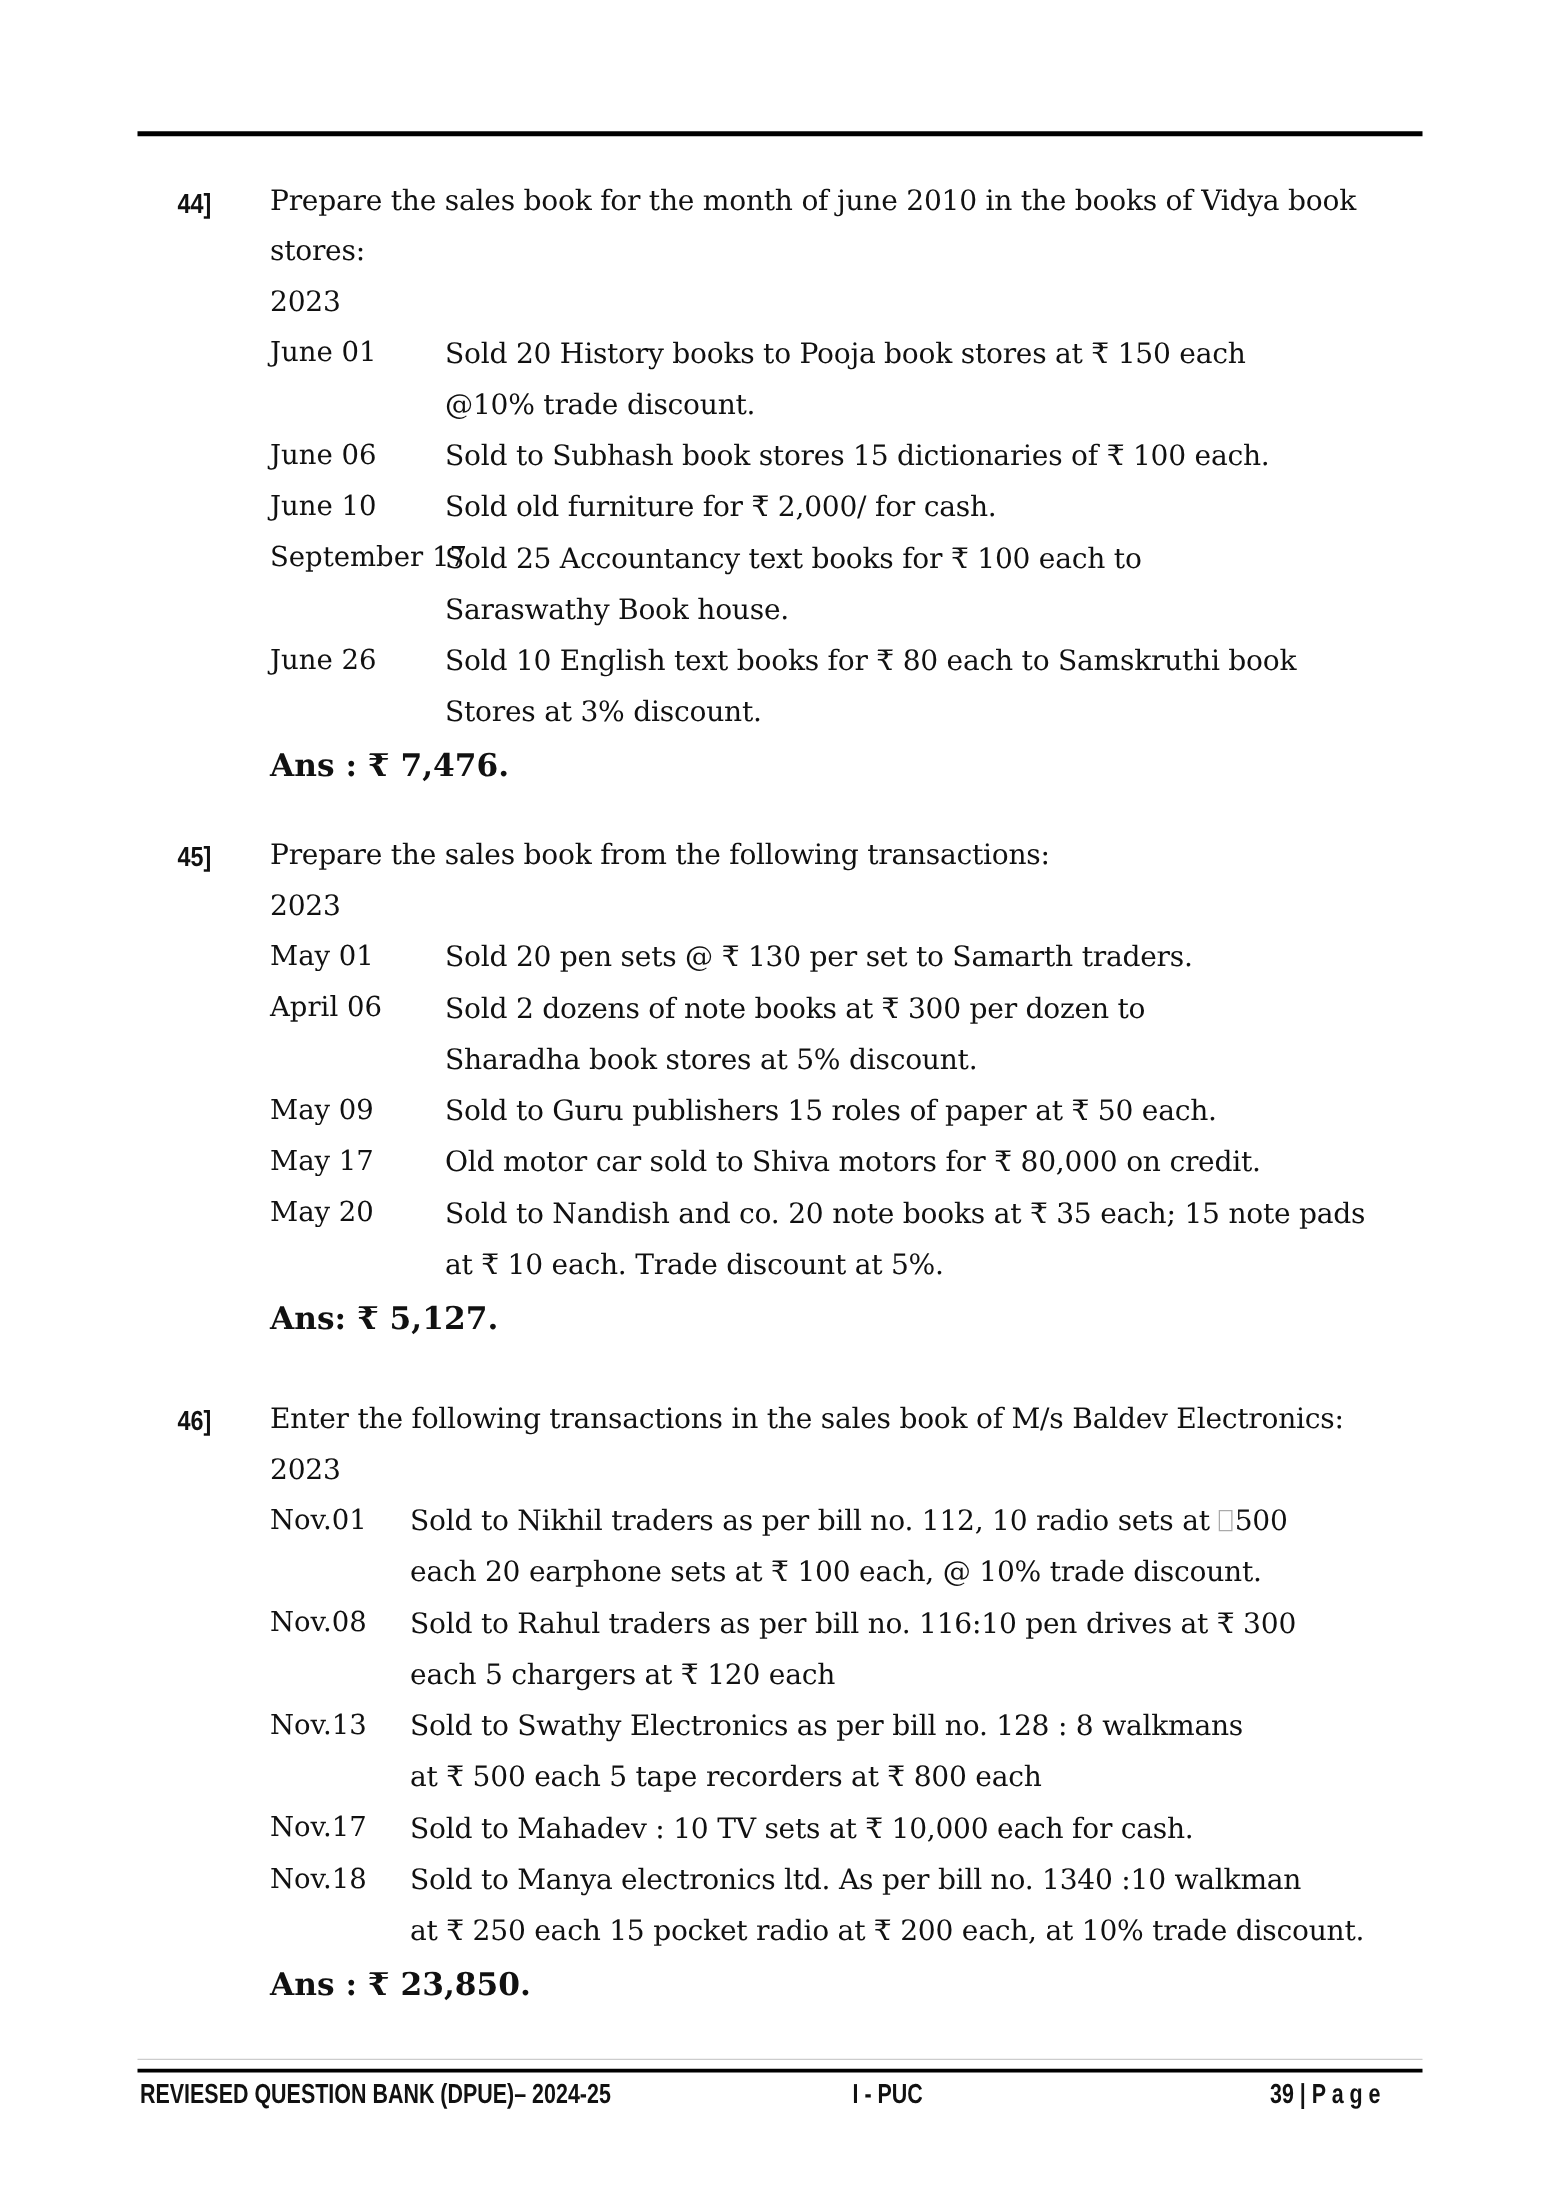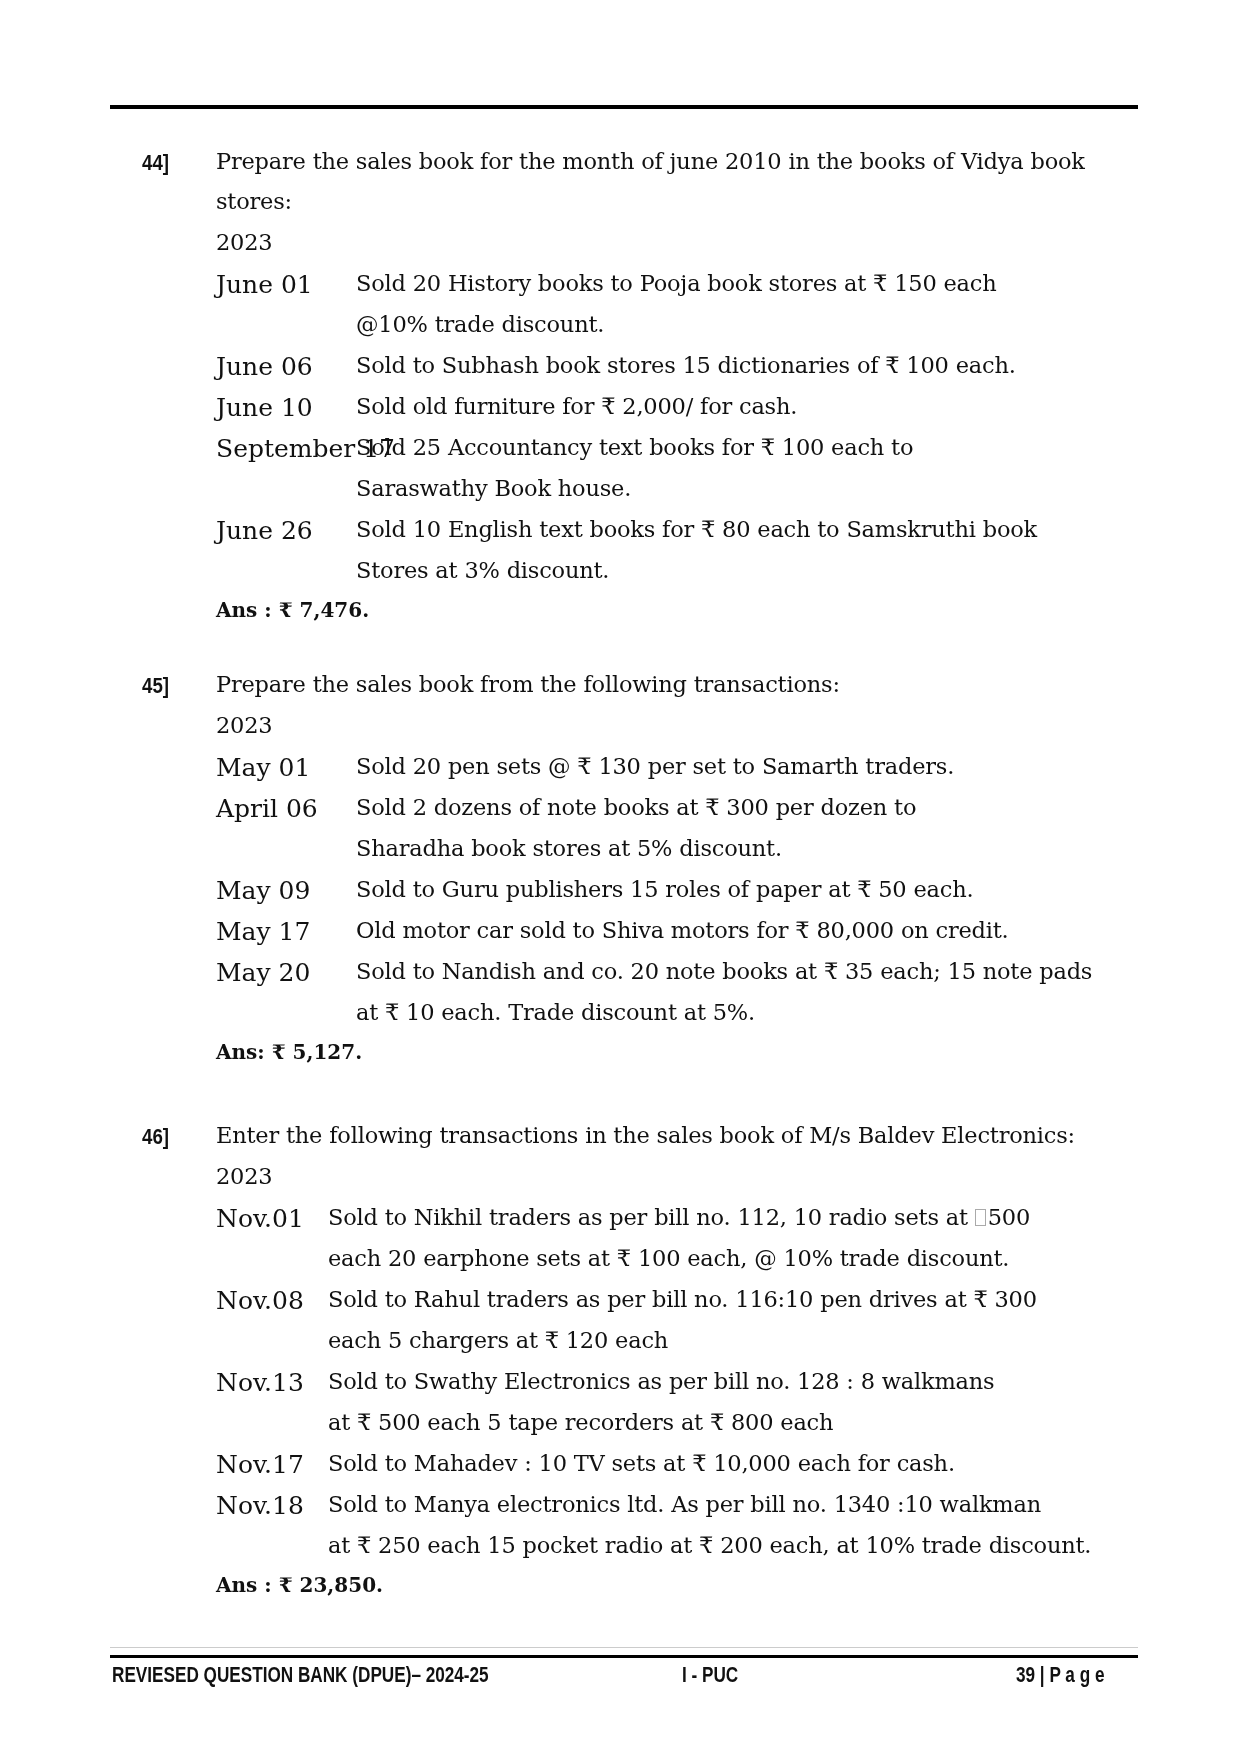--- a/index.html
+++ b/index.html
@@ -3,22 +3,22 @@
 <meta charset="utf-8">
 <style>
   html, body { margin: 0; padding: 0; background: #ffffff; }
   body { width: 1241px; height: 1754px; position: relative; overflow: hidden;
          font-family: "DejaVu Serif", "Liberation Serif", serif; color: #111; }
   .top-rule { position: absolute; left: 110px; top: 105px; width: 1028px; height: 4px; background: #000; }
   .content { position: absolute; left: 0; top: 0; width: 1241px; }
   .qnum { position: absolute; left: 142px; font-family: "Liberation Sans", sans-serif; font-weight: bold;
           font-size: 22px; transform: scaleX(0.85); transform-origin: left; }
   .line { position: absolute; font-size: 22.5px; white-space: nowrap; letter-spacing: -0.2px; }
-  .date { position: absolute; font-size: 25px; white-space: nowrap; }
-  .ans { position: absolute; font-size: 20px; font-weight: bold; white-space: nowrap; text-align: center; }
+  .date { position: absolute; font-size: 22px; white-space: nowrap; }
+  .ans { position: absolute; font-size: 25px; font-weight: bold; white-space: nowrap; text-align: center; }
   .placeholder-box { display: inline-block; width: 11px; height: 17px; border: 1px solid #aaa; vertical-align: -1px; margin-right: 2px; box-sizing: border-box; }
   .foot-thin { position: absolute; left: 110px; top: 1647px; width: 1028px; height: 1px; background: #ccc; }
   .foot-rule { position: absolute; left: 110px; top: 1655px; width: 1028px; height: 3px; background: #000; }
   .foot { position: absolute; top: 1662px; font-family: "Liberation Sans", sans-serif; font-weight: bold;
           font-size: 22px; transform: scaleX(0.78); transform-origin: left; white-space: nowrap; }
 </style>
 </head>
 <body>
 
 <div class="top-rule"></div>

